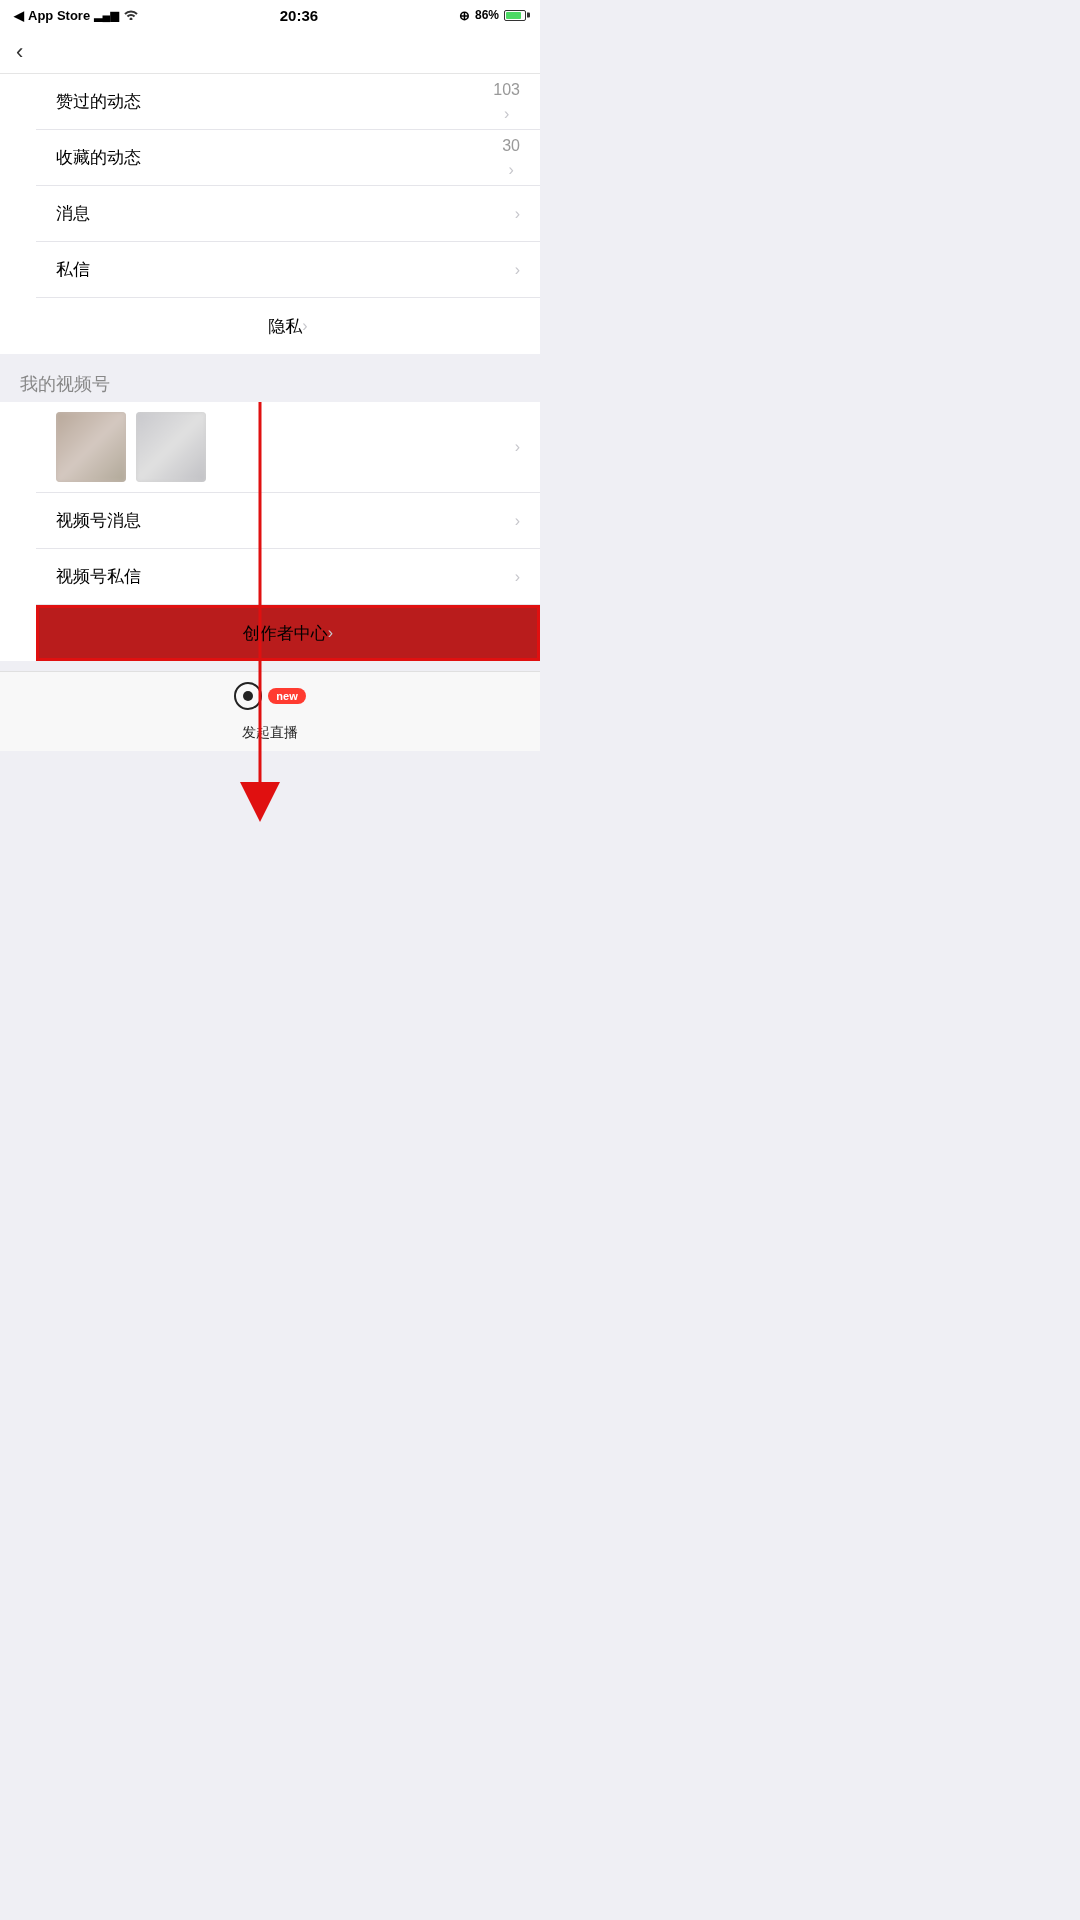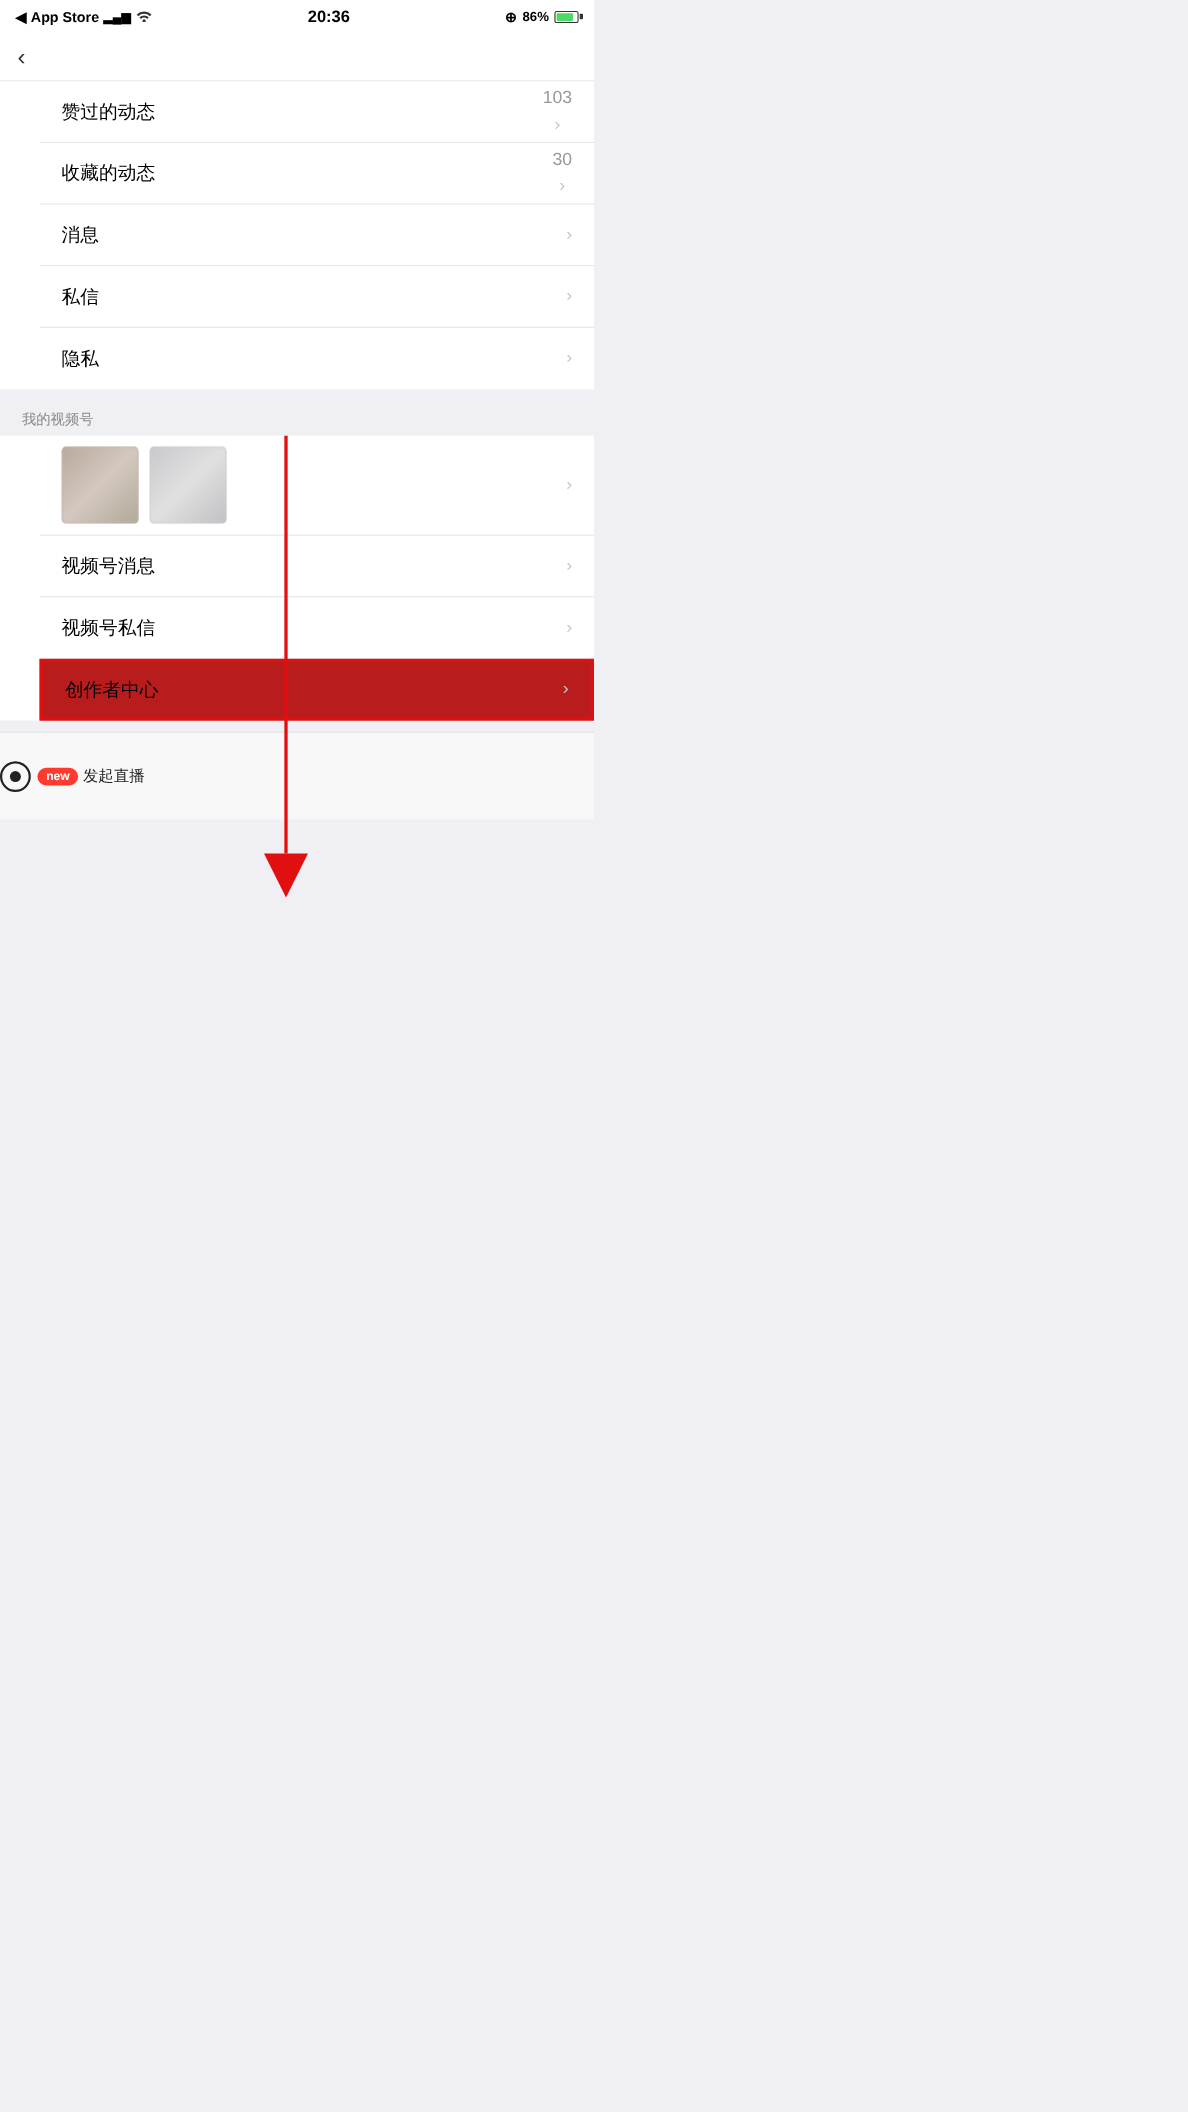--- a/index.html
+++ b/index.html
@@ -68,20 +68,21 @@
       display: flex;
       align-items: center;
       justify-content: space-between;
       padding: 0 20px;
       height: 56px;
       border-bottom: 1px solid #e5e5ea;
       cursor: pointer;
     }
     .section-card .list-item:last-child {
       border-bottom: none;
+      justify-content: center;
     }
     .item-label {
       font-size: 17px;
       color: #000;
     }
     .item-right {
       display: flex;
       align-items: center;
       gap: 6px;
       color: #999;
@@ -89,21 +90,21 @@
       flex-direction: column;
     }
     .chevron {
       font-size: 16px;
       color: #c7c7cc;
     }
 
     
     .section-header {
       padding: 8px 20px 6px;
-      font-size: 13px;
+      font-size: 18px;
       color: #888;
     }
     .thumb {
       width: 70px; height: 70px;
       background: #c5b9b0;
       border-radius: 4px;
       overflow: hidden;
       position: relative;
     }
     .thumb-blurred {
@@ -146,24 +147,24 @@
     .bottom-bar {
       background: #f8f8f8;
       border-top: 1px solid #e0e0e0;
       display: flex;
       align-items: center;
       height: 80px;
     }
     .bottom-btn {
       flex: 1;
       display: flex;
-      flex-direction: row;
-      align-items: center;
-      justify-content: flex-start;
-      gap: 4px;
+      flex-direction: column;
+      align-items: center;
+      justify-content: flex-end;
+      gap: 14px;
       cursor: pointer;
     }
     .bottom-icon {
       font-size: 26px;
       color: #222;
     }
     .bottom-label {
       font-size: 14px;
       color: #222;
     }

